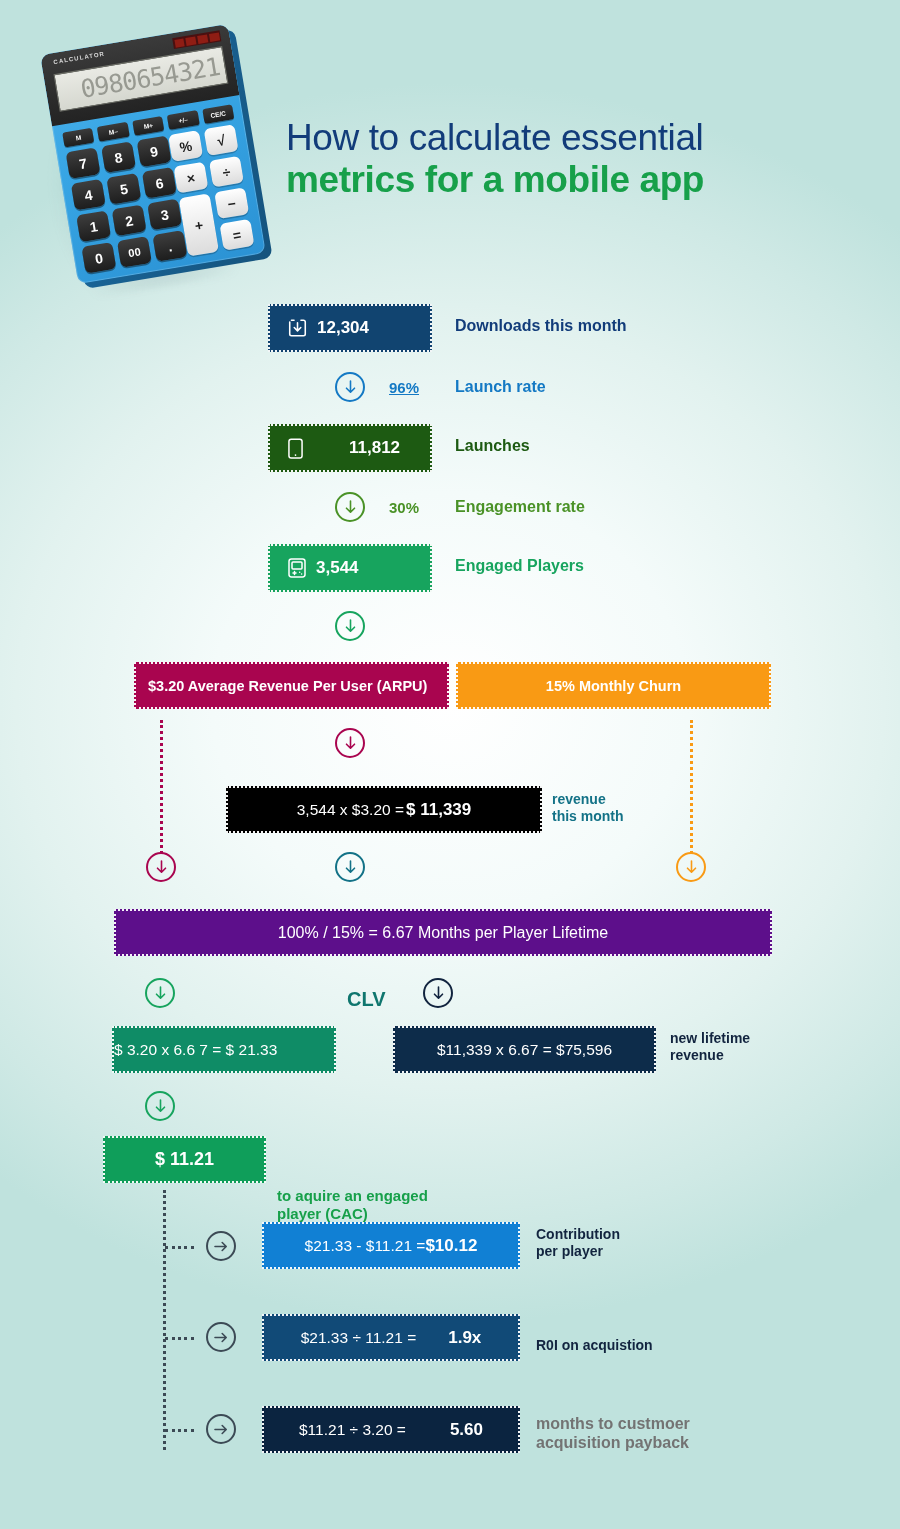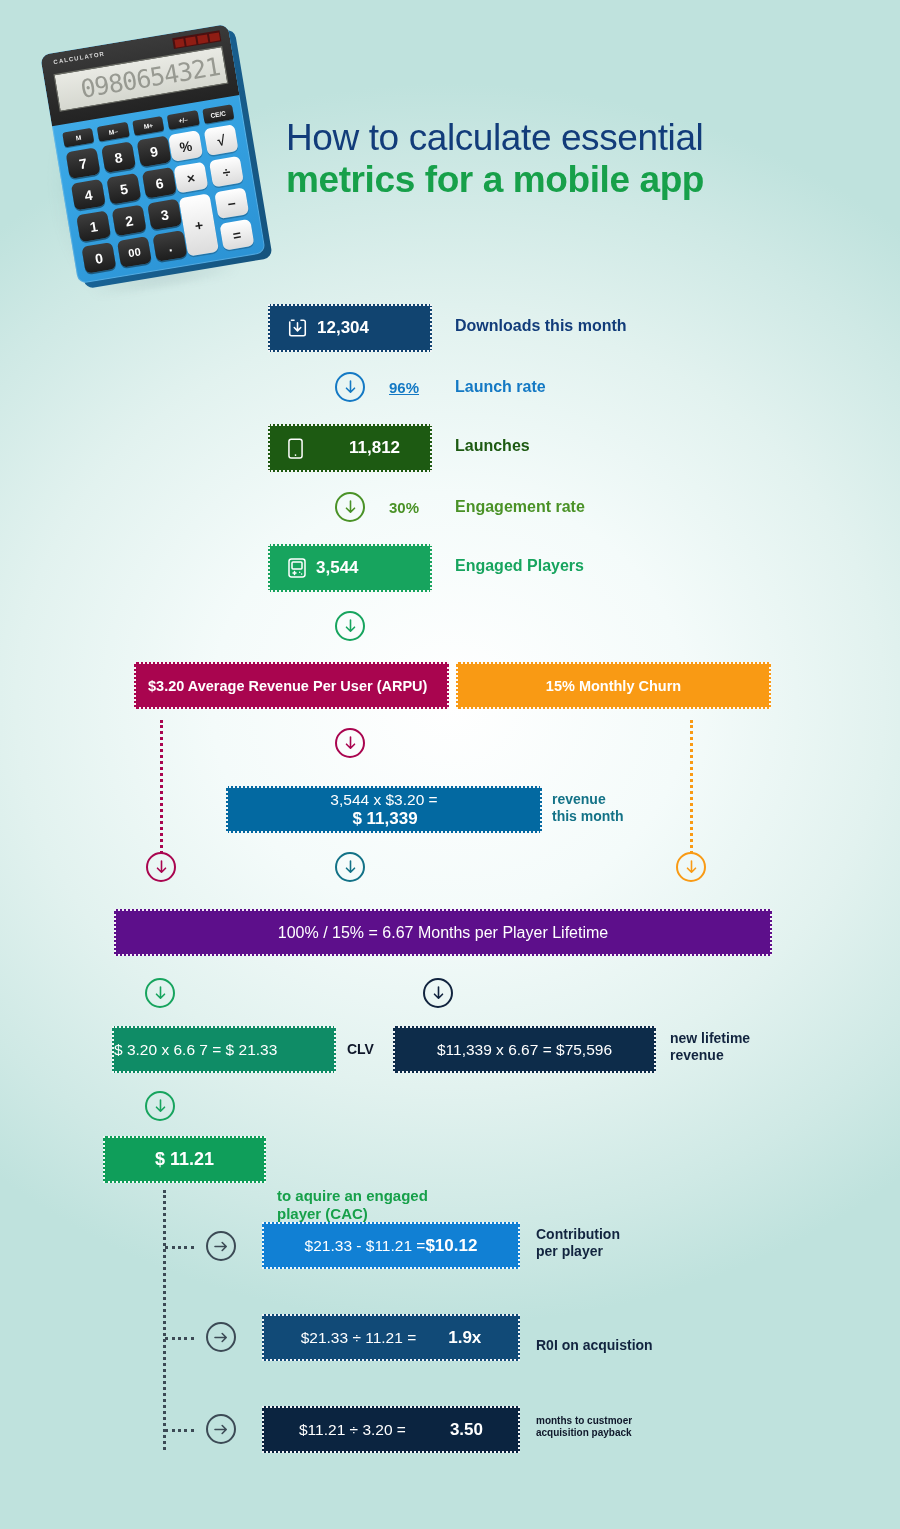--- a/index.html
+++ b/index.html
@@ -280,21 +280,21 @@
 
   <div class="vdots" style="left:160px; top:720px; height:134px; color:#a9054f;"></div>
   <div class="vdots" style="left:690px; top:720px; height:134px; color:#f99a14;"></div>
 
   <div class="circ" style="left:335px; top:728px; color:#a9054f;">
     <svg width="15" height="16" viewBox="0 0 14 16" stroke="#a9054f" stroke-width="1.6" fill="none" stroke-linecap="round" stroke-linejoin="round">
         <path d="M7 2 v11 M3 9.2 L7 13.2 L11 9.2"></path>
       </svg>
   </div>
 
-  <div class="box" style="left:226px; top:786px; width:316px; height:47px; background:#0369a1; justify-content:center;flex-direction:column;">
+  <div class="box" style="left:226px; top:786px; width:316px; height:47px; background:#000000; justify-content:center;">
     <span style="font-size:15.5px;">3,544 x $3.20 = </span>
     <span class="num" style="font-size:17px; margin-left:2px;">$ 11,339</span>
   </div>
   <div class="lbl" style="left:552px; top:791px; font-size:14px; color:#137287;">
     <div>revenue</div>
     <div>this month</div>
   </div>
 
   <div class="circ" style="left:146px; top:852px; color:#a9054f;">
     <svg width="15" height="16" viewBox="0 0 14 16" stroke="#a9054f" stroke-width="1.6" fill="none" stroke-linecap="round" stroke-linejoin="round">
@@ -323,21 +323,21 @@
   </div>
   <div class="circ" style="left:423px; top:978px; color:#12243f;">
     <svg width="15" height="16" viewBox="0 0 14 16" stroke="#12243f" stroke-width="1.6" fill="none" stroke-linecap="round" stroke-linejoin="round">
         <path d="M7 2 v11 M3 9.2 L7 13.2 L11 9.2"></path>
       </svg>
   </div>
 
   <div class="box" style="left:112px; top:1026px; width:224px; height:47px; background:#0f8c66; ">
     <span style="font-size:15.5px;">$ 3.20 x  6.6 7 = $ 21.33</span>
   </div>
-  <div class="lbl" style="left:347px; top:1041px; font-size:14px; color:#0f172a;">CLV</div>
+  <div class="lbl" style="left:347px; top:988px; font-size:20px; color:#0f766e;">CLV</div>
 
   <div class="box" style="left:393px; top:1026px; width:263px; height:47px; background:#0d2c4a; justify-content:center;">
     <span style="font-size:15.5px;">$11,339 x 6.67 = $75,596</span>
   </div>
   <div class="lbl" style="left:670px; top:1030px; font-size:14px; color:#12243f;">
     <div>new lifetime</div>
     <div>revenue</div>
   </div>
 
   <div class="circ" style="left:145px; top:1091px; color:#17a45e;">
@@ -385,20 +385,20 @@
   </div>
 
   <div class="box" style="left:262px; top:1314px; width:258px; height:47px; background:#114a77; justify-content:center;gap:32px;">
     <span style="font-size:15.5px;">$21.33 ÷ 11.21 = </span>
     <span class="num" style="font-size:17px;">1.9x</span>
   </div>
   <div class="lbl" style="left:536px; top:1337px; font-size:14px; color:#12243f;">R0I on acquistion</div>
 
   <div class="box" style="left:262px; top:1406px; width:258px; height:47px; background:#0b2440; justify-content:center;gap:44px;">
     <span style="font-size:15.5px;">$11.21 ÷  3.20 = </span>
-    <span class="num" style="font-size:17px;">3.50</span>
-  </div>
-  <div class="lbl" style="left:536px; top:1415px; font-size:10px; color:#0f172a;">
+    <span class="num" style="font-size:17px;">5.60</span>
+  </div>
+  <div class="lbl" style="left:536px; top:1415px; font-size:16px; color:#737373;">
     <div>months to custmoer</div>
     <div>acquisition payback</div>
   </div>
 
 </div>
 
 </body></html>

